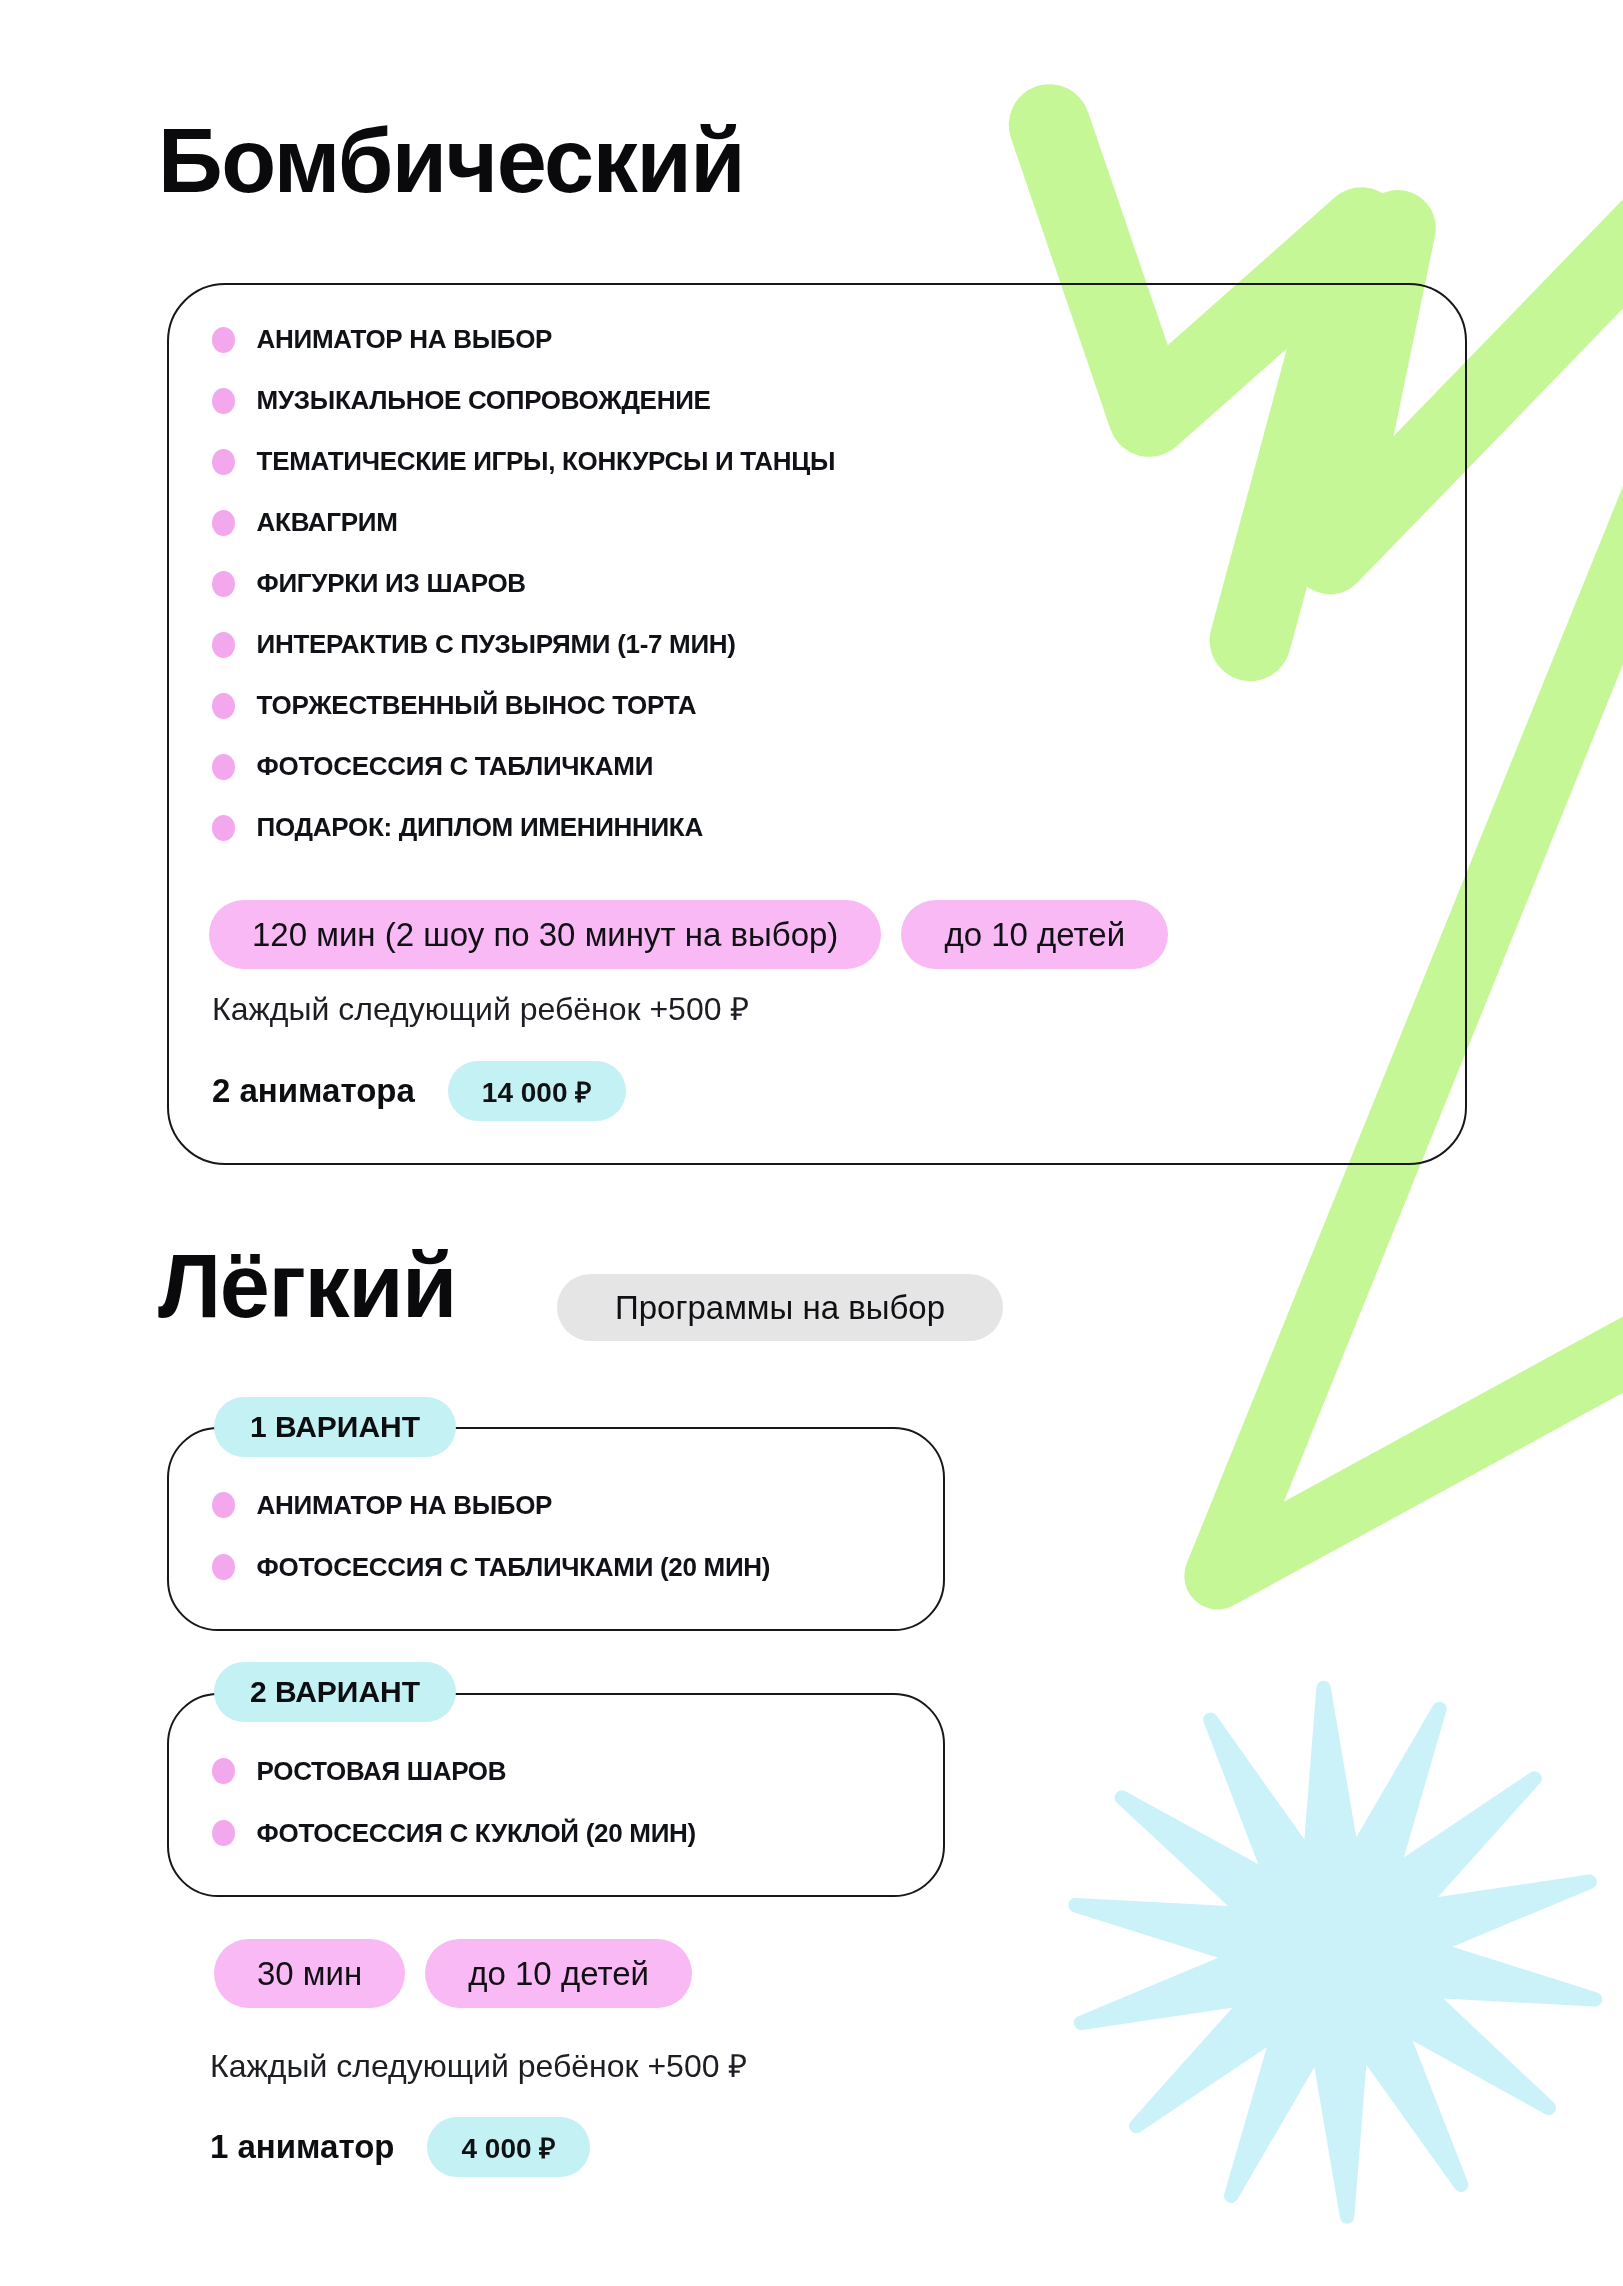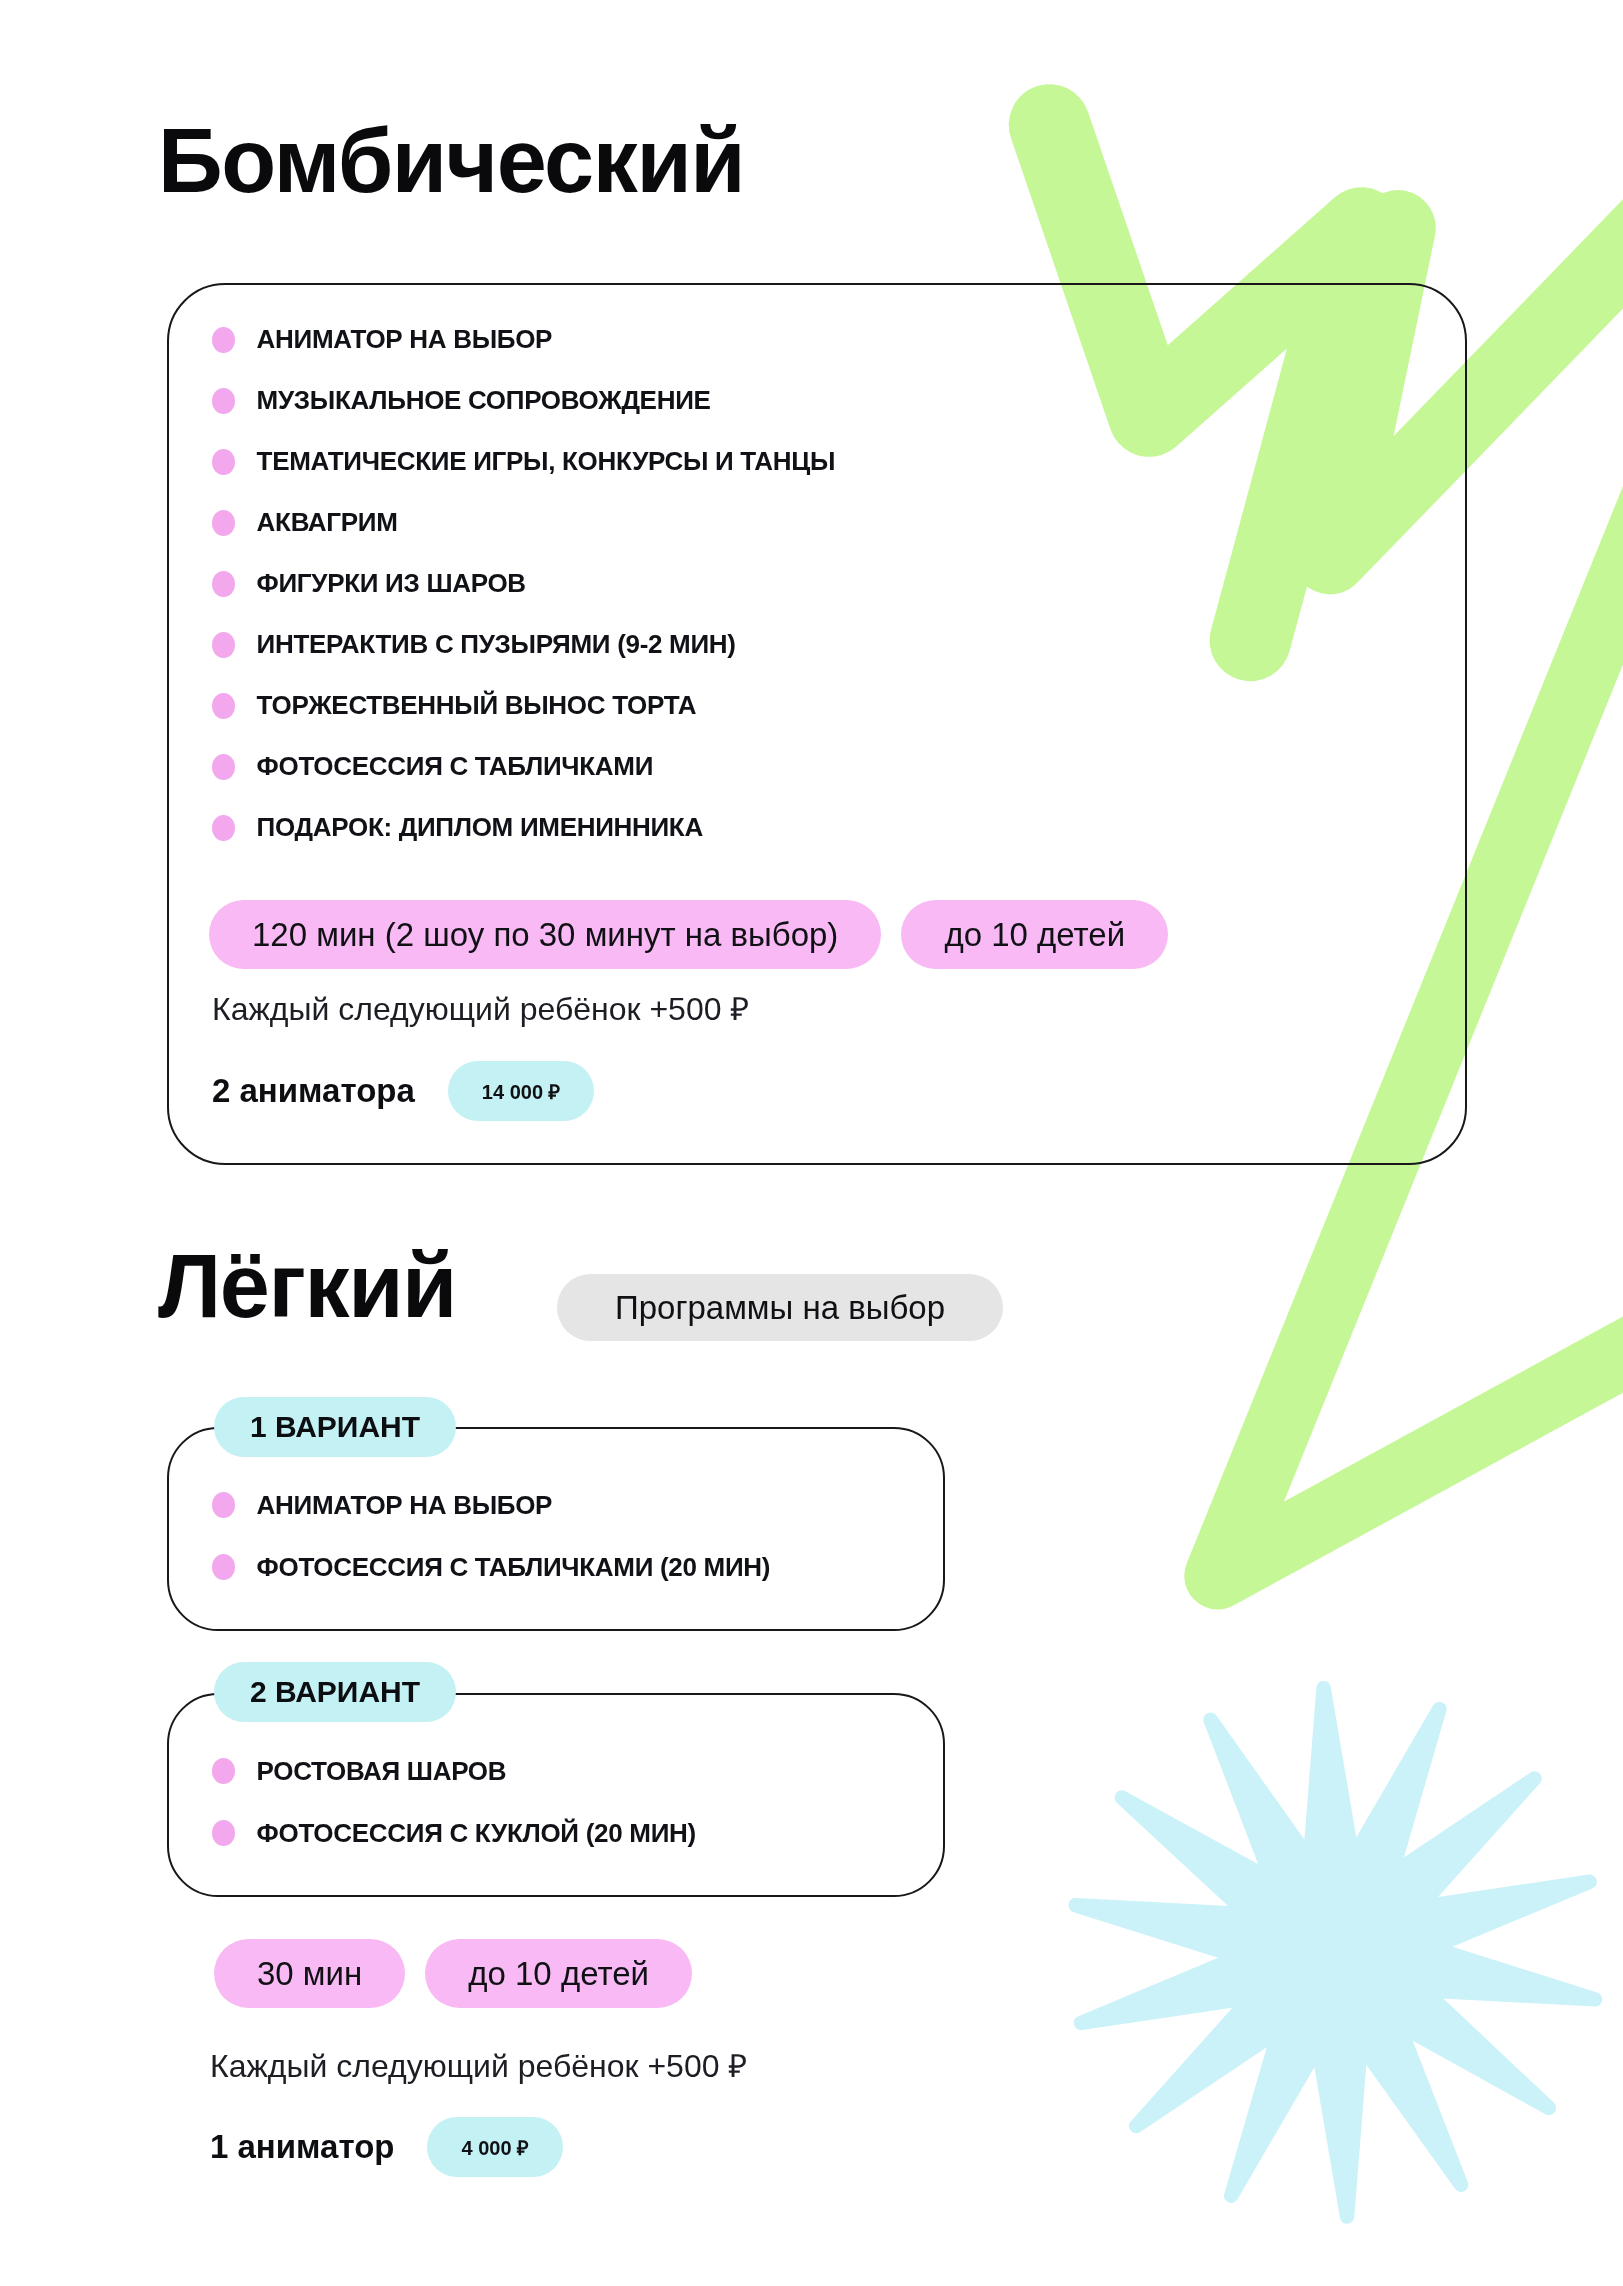--- a/index.html
+++ b/index.html
@@ -34,21 +34,21 @@
   .dot{width:22.6px; height:26px; border-radius:50%; background:#f3a8ee; flex:none;}
   .feature-text{
     font-size:26px; font-weight:700; letter-spacing:-0.3px; color:#101217; white-space:nowrap;
   }
 
   .pill{
     display:inline-flex; align-items:center; justify-content:center;
     border-radius:40px; white-space:nowrap; box-sizing:border-box;
   }
   .pill-pink{background:#f9b9f4; height:69px; padding:0 43px; font-size:33px; color:#101114;}
-  .pill-cyan{background:#c4f1f4; height:60px; padding:0 34px; font-size:20px; font-weight:700; color:#101114;}
+  .pill-cyan{background:#c4f1f4; height:60px; padding:0 34px; font-size:28px; font-weight:700; color:#101114;}
   .pill-green{background:#e5e5e5; height:67px; padding:0 58px; font-size:33px; font-weight:500; color:#101114;}
 
   .pill-row{position:absolute; display:flex; gap:20px; align-items:flex-end;}   
   .note{
     position:absolute; font-size:32px; font-weight:400; color:#1c1e24; white-space:nowrap;
   }        
   .price-row{position:absolute; display:flex; align-items:center; gap:33px;}
   .staff{font-size:33px; font-weight:700; color:#0d0e12; white-space:nowrap;}
 
   
@@ -106,21 +106,21 @@
         <li>
           <span class="dot"></span>
           <span class="feature-text">АКВАГРИМ</span>
         </li>
         <li>
           <span class="dot"></span>
           <span class="feature-text">ФИГУРКИ ИЗ ШАРОВ</span>
         </li>
         <li>
           <span class="dot"></span>
-          <span class="feature-text">ИНТЕРАКТИВ С ПУЗЫРЯМИ (9-2 МИН)</span>
+          <span class="feature-text">ИНТЕРАКТИВ С ПУЗЫРЯМИ (1-7 МИН)</span>
         </li>
         <li>
           <span class="dot"></span>
           <span class="feature-text">ТОРЖЕСТВЕННЫЙ ВЫНОС ТОРТА</span>
         </li>
         <li>
           <span class="dot"></span>
           <span class="feature-text">ФОТОСЕССИЯ С ТАБЛИЧКАМИ</span>
         </li>
         <li>

